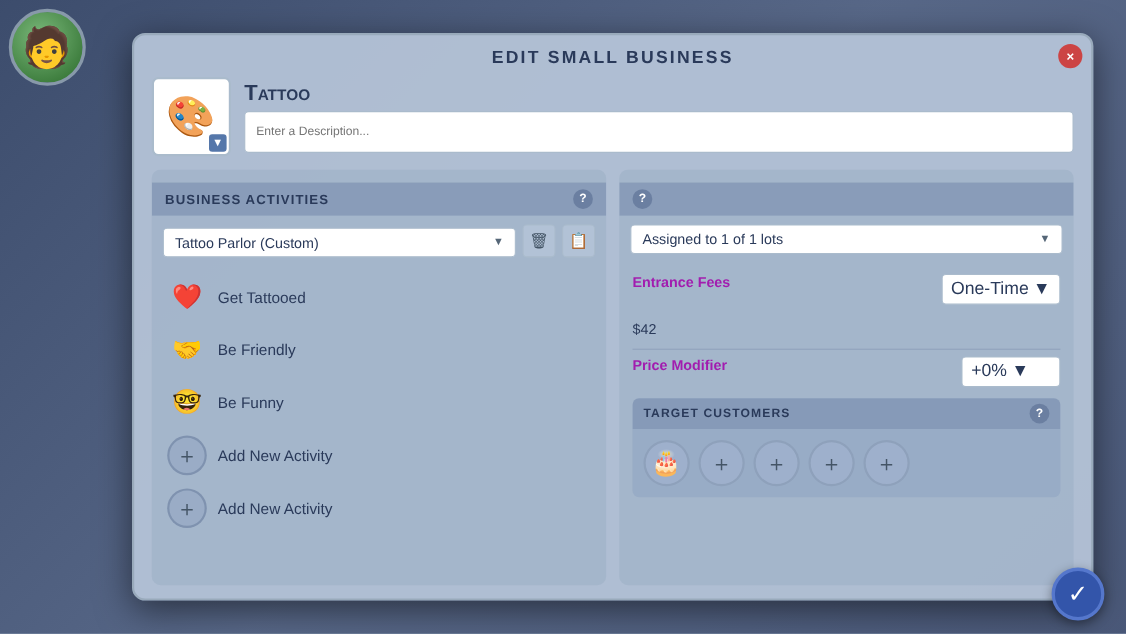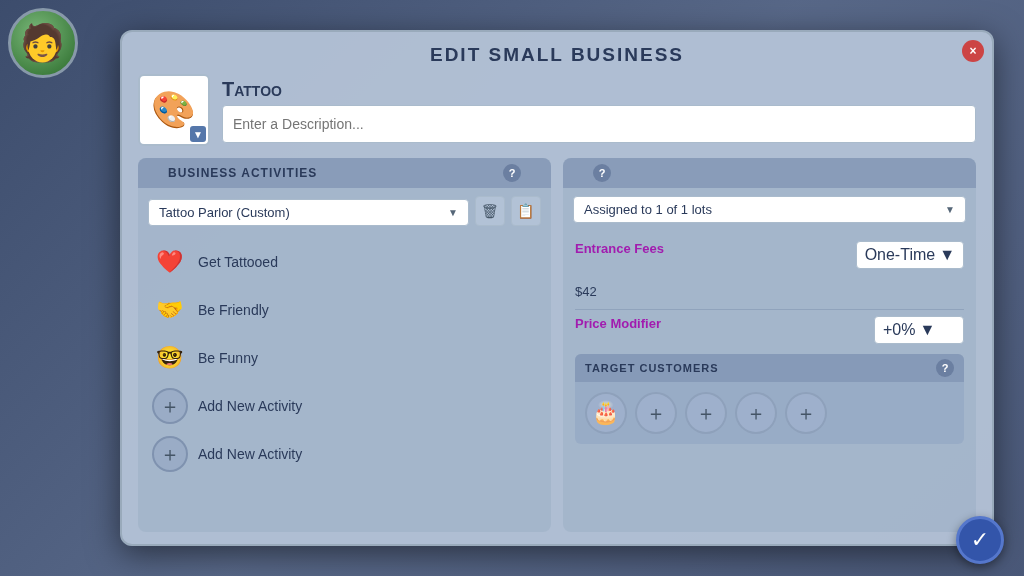--- a/index.html
+++ b/index.html
@@ -75,21 +75,21 @@
       color: white;
       font-size: 12px;
       font-weight: bold;
       z-index: 20;
     }
 
     
     .dialog-title {
       text-align: center;
       padding: 12px 0 8px;
-      font-size: 19px;
+      font-size: 16px;
       font-weight: bold;
       color: #2a3a5a;
       letter-spacing: 2px;
       text-transform: uppercase;
       font-variant: small-caps;
     }
 
     
     .business-header {
       display: flex;
@@ -141,21 +141,21 @@
       font-variant: small-caps;
     }
 
     .description-input {
       width: 100%;
       height: 38px;
       background: white;
       border: 1px solid #aabbcc;
       border-radius: 4px;
       padding: 6px 10px;
-      font-size: 14px;
+      font-size: 11px;
       color: #999;
       outline: none;
     }
 
     
     .panels {
       display: flex;
       gap: 12px;
       padding: 0 16px 12px;
       flex: 1;
@@ -166,24 +166,25 @@
       flex: 1;
       background: rgba(160, 178, 200, 0.7);
       border-radius: 8px;
       display: flex;
       flex-direction: column;
       overflow: hidden;
     }
 
     .panel-header {
       background: rgba(130, 150, 180, 0.8);
-      padding: 6px 30px;
+      padding: 6px 12px;
       display: flex;
       align-items: center;
       justify-content: space-between;
+      margin-top: 12px;
     }
 
     .panel-title {
       font-size: 12px;
       font-weight: bold;
       color: #2a3a5a;
       letter-spacing: 1px;
       text-transform: uppercase;
       font-variant: small-caps;
     }

